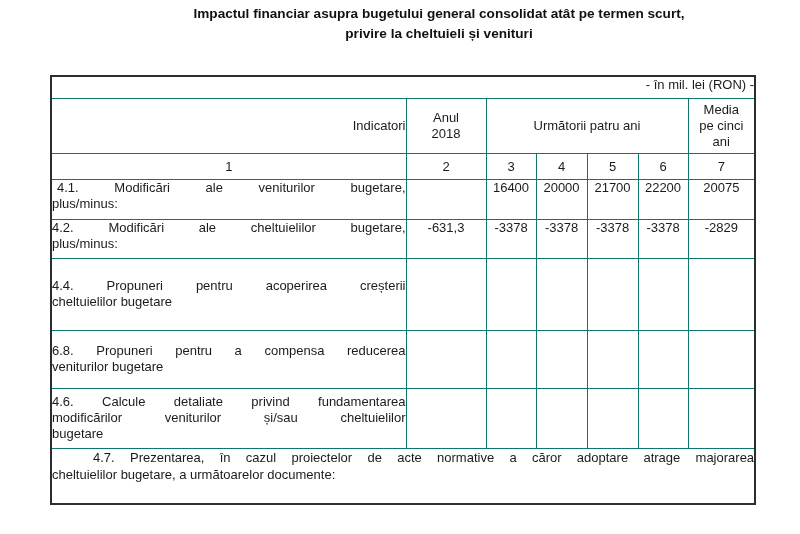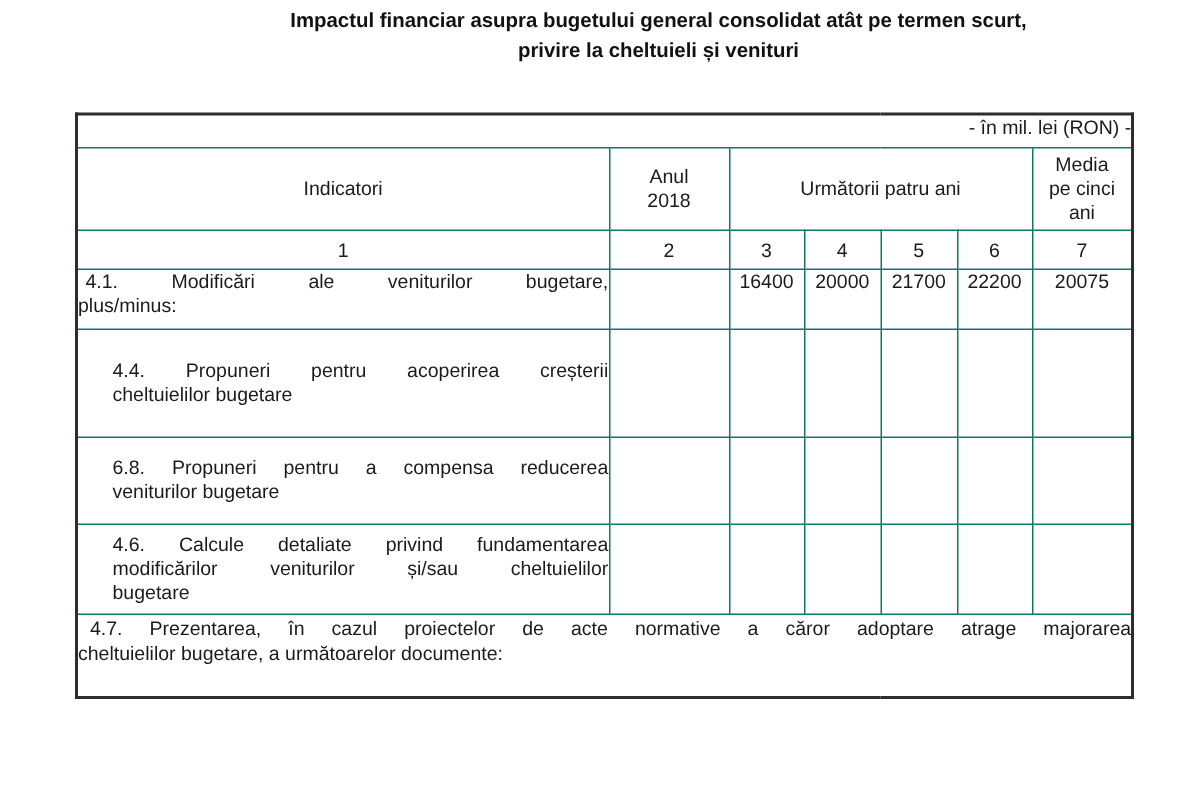--- a/index.html
+++ b/index.html
@@ -48,42 +48,42 @@
 
   
   td.unit-cell {
     text-align: right;
     vertical-align: middle;
     padding: 1px 3px 1px 0;
   }
 
   
   tr.hdr td { vertical-align: middle; line-height: 16px; }
-  td.h-ind { padding-left: 2px; text-align: center; }
+  td.h-ind { padding-left: 2px; text-align: right; }
   .ctr { text-align: center; }
   .pre { white-space: pre-line; }
 
   
   tr.nums td { text-align: center; vertical-align: middle; }
 
   
   td.lab { padding: 2px 2px 0 2px; line-height: 16px; }
-  td.lab.mid { vertical-align: middle; padding-top: 0; padding-left: 23px; }
+  td.lab.mid { vertical-align: middle; padding-top: 0; }
   .jl { text-align: justify; text-align-last: justify; }
   .in5 { text-indent: 5px; }
 
   
   td.val { text-align: center; padding-top: 2px; line-height: 16px; }
 
   
   td.foot {
     padding: 14px 10px 0 3px;
     line-height: 17px;
   }
-  td.foot .jl { text-indent: 8px; }
+  td.foot .jl { text-indent: 8px; margin-left: 33px; }
 </style>
 </head>
 <body>
 
 <div class="doc-title">
   <div>Impactul financiar asupra bugetului general consolidat atât pe termen scurt,</div>
   <div>privire la cheltuieli și venituri</div>
 </div>
 
 <table class="impact">
@@ -128,20 +128,32 @@
       <div>plus/minus:</div>
     </td>
     <td class="val"></td>
     <td class="val">16400</td>
     <td class="val">20000</td>
     <td class="val">21700</td>
     <td class="val">22200</td>
     <td class="val">20075</td>
   </tr>
 
+  <tr style="height:39px">
+    <td class="lab">
+      <div class="jl">4.2. Modificări ale cheltuielilor bugetare,</div>
+      <div>plus/minus:</div>
+    </td>
+    <td class="val">-631,3</td>
+    <td class="val">-3378</td>
+    <td class="val">-3378</td>
+    <td class="val">-3378</td>
+    <td class="val">-3378</td>
+    <td class="val">-2829</td>
+  </tr>
 
 
   <tr style="height:72px">
     <td class="lab mid">
       <div class="jl">4.4. Propuneri pentru acoperirea creșterii</div>
       <div>cheltuielilor bugetare</div>
     </td>
     <td class="val"></td>
     <td class="val"></td>
     <td class="val"></td>

